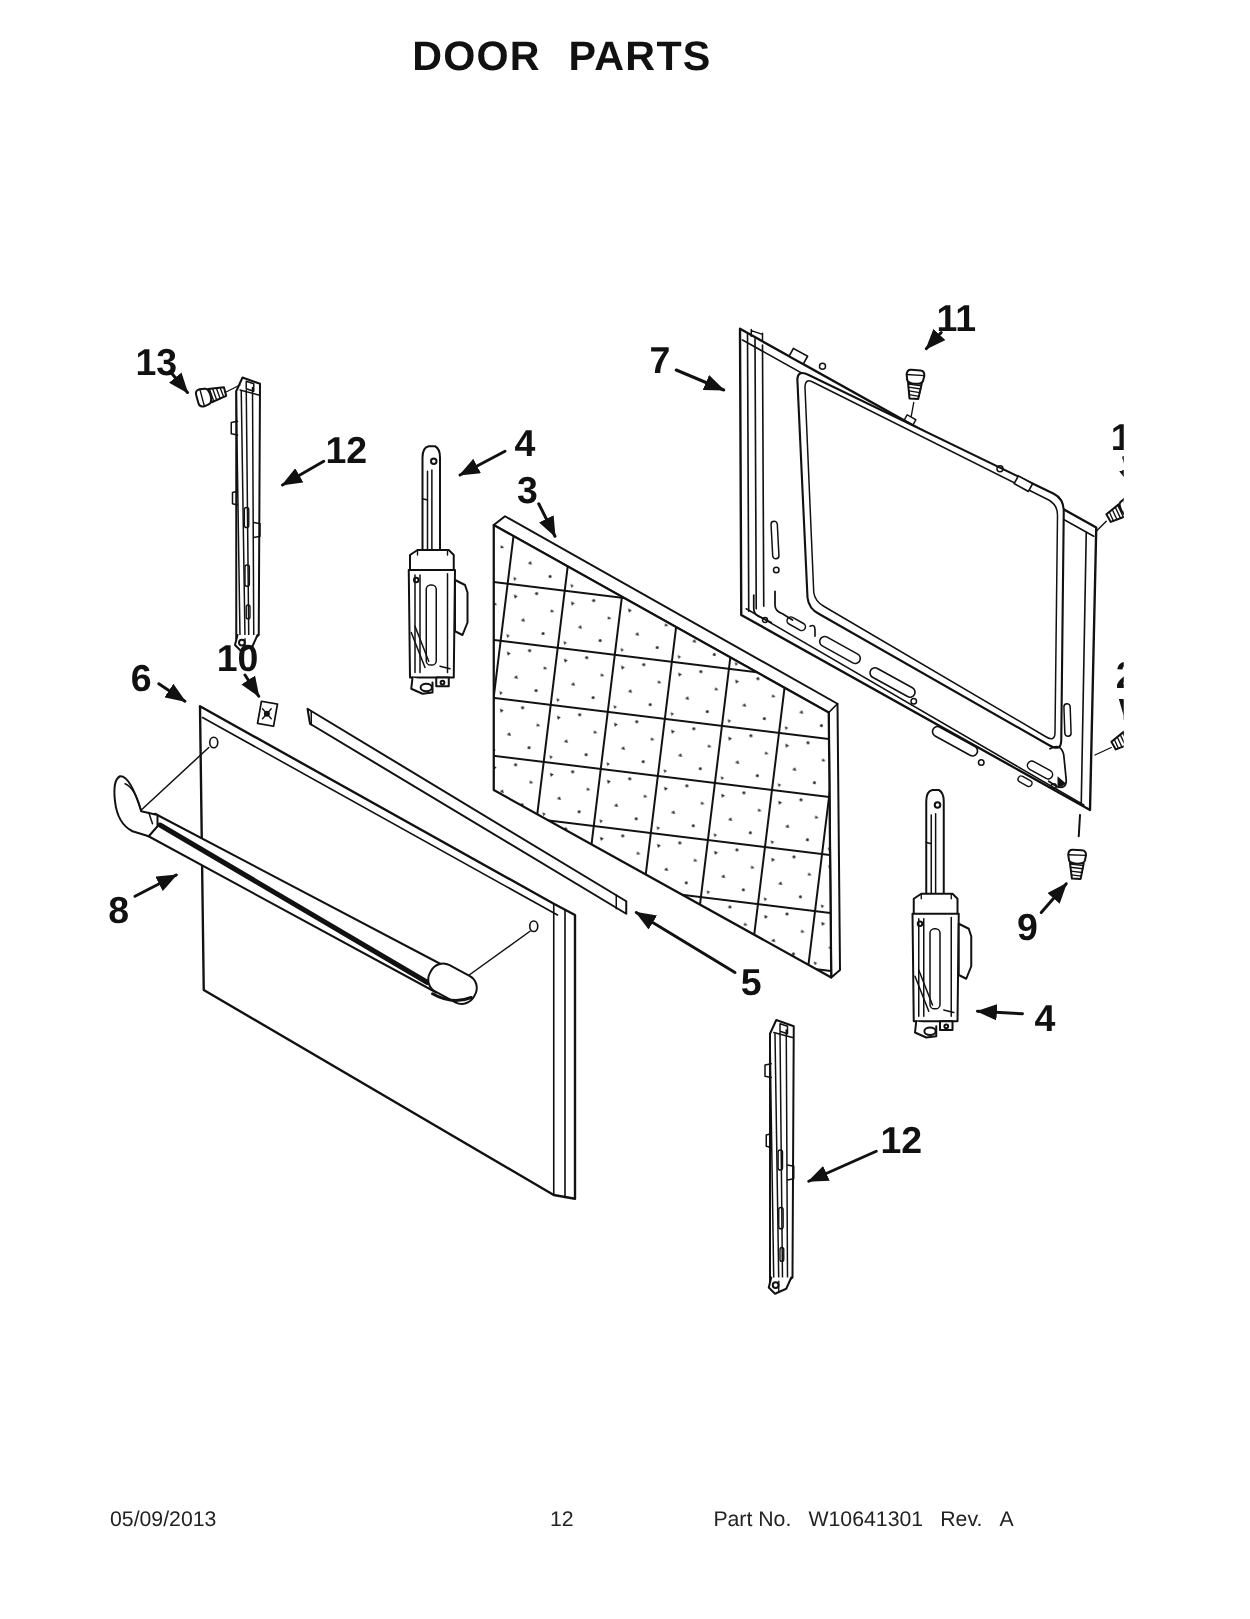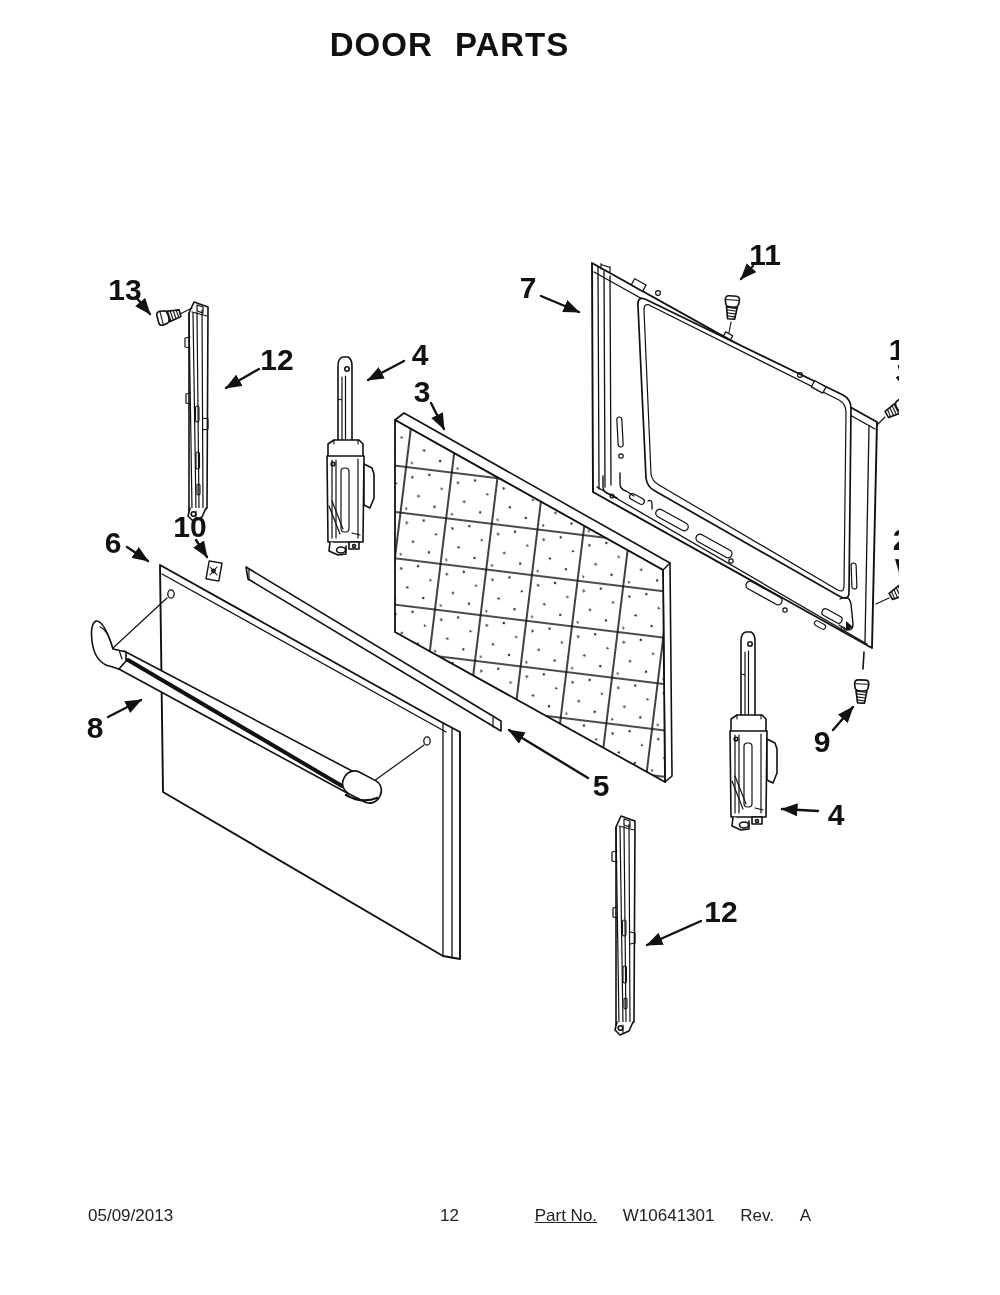--- a/index.html
+++ b/index.html
@@ -6,22 +6,22 @@
   .page{position:relative;width:899px;height:1295px;background:#fff;
         font-family:"Liberation Sans",sans-serif;overflow:hidden;color:#111;}
   .title{position:absolute;top:26px;left:0;width:100%;text-align:center;
          font-size:33px;font-weight:bold;letter-spacing:1px;word-spacing:12px;color:#111;}
   svg.diagram{position:absolute;left:0;top:0;}
   svg.diagram text{font-family:"Liberation Sans",sans-serif;font-weight:bold;font-size:30px;fill:#111;}
   .footer{position:absolute;top:1206px;left:0;width:100%;font-size:17px;color:#222;}
   .f-date{position:absolute;left:88px;top:0;}
   .f-page{position:absolute;left:0;top:0;width:100%;text-align:center;}
   .f-part{position:absolute;right:88px;top:0;}
-  .f-part span{margin-left:21px;}
-  .f-part span:first-child{margin-left:0;text-decoration:underline;}
+  .f-part span{margin-left:9px;}
+  .f-part span:first-child{margin-left:0;}
 </style>
 </head>
 <body>
 
 <div class="page">
 
   <div class="title">DOOR PARTS</div>
 
   <svg class="diagram" width="1000" height="1295" viewBox="0 0 1000 1295" fill="none" stroke="#111" stroke-width="1.6" stroke-linecap="round" stroke-linejoin="round">
 

